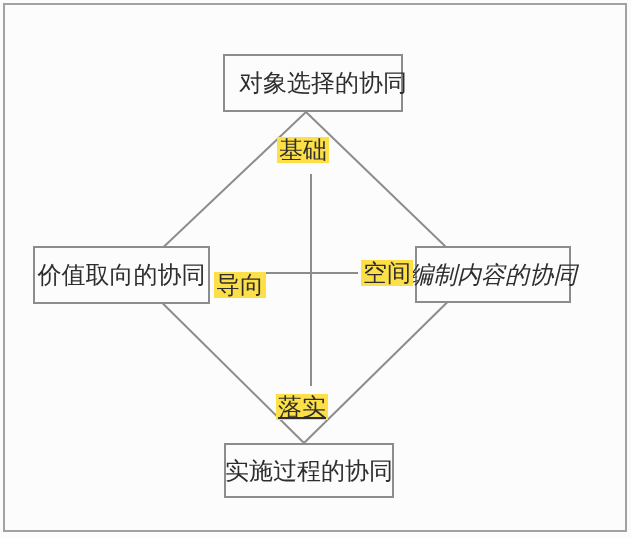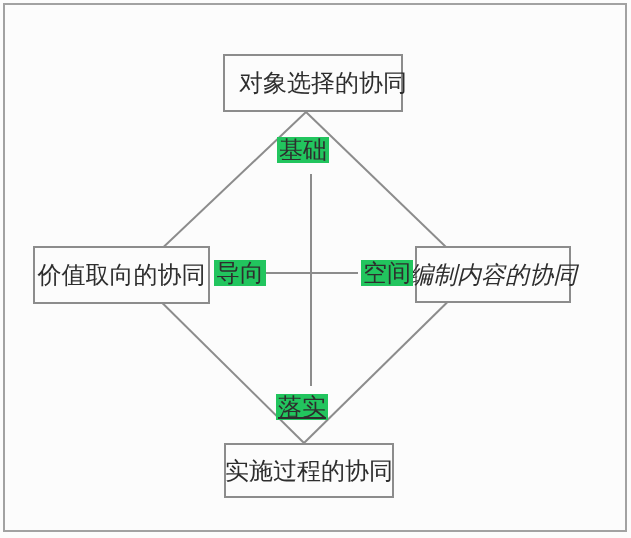--- a/index.html
+++ b/index.html
@@ -52,25 +52,25 @@
   .node-left   { left: 33px;  top: 246px; width: 177px; height: 58px; }
   .node-right  { left: 415px; top: 246px; width: 156px; height: 57px; font-style: italic; }
   .node-bottom { left: 224px; top: 443px; width: 170px; height: 55px; }
   .edge-label {
     position: absolute;
     transform: translate(-50%, -50%);
     color: #2e2e2e;
     font-size: 24px;
     line-height: 1;
     white-space: nowrap;
-    background: #22c55e;
+    background: #fde047;
     padding: 1px 2px;
   }
   .lbl-foundation     { left: 303px; top: 150px; }
-  .lbl-orientation    { left: 240px; top: 273px; }
+  .lbl-orientation    { left: 240px; top: 285px; }
   .lbl-space          { left: 387px; top: 273px; }
   .lbl-implementation { left: 302px; top: 407px; text-decoration: underline; }
 </style>
 </head>
 <body>
 
 <div class="canvas">
 
   <svg class="lines" viewBox="0 0 631 538" aria-hidden="true">
 

